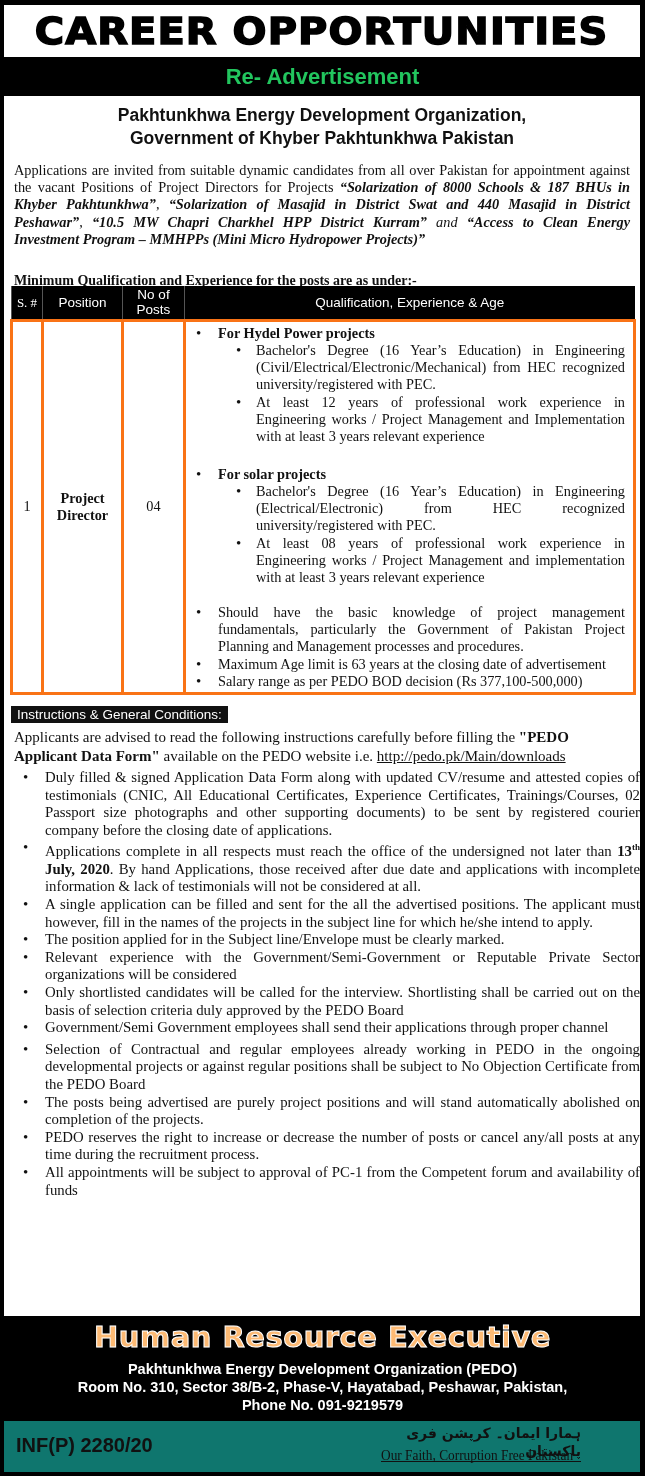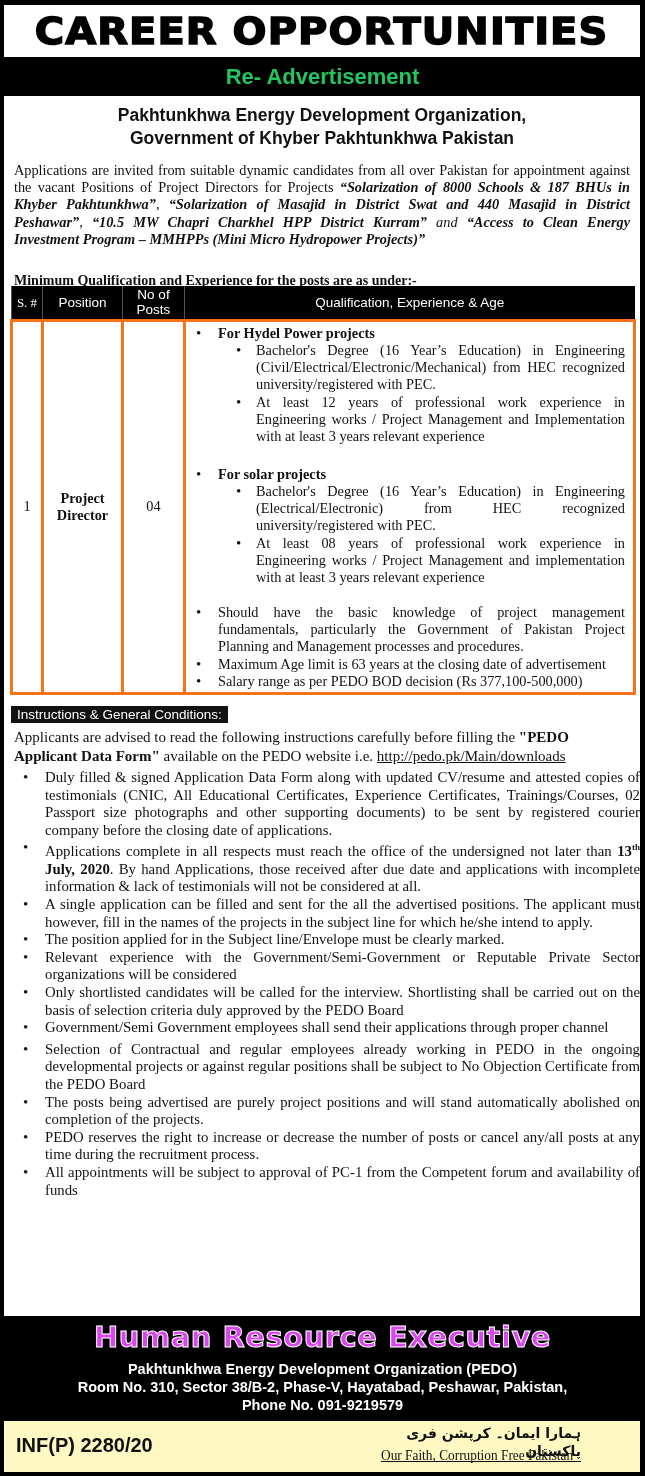--- a/index.html
+++ b/index.html
@@ -72,29 +72,29 @@
     position: absolute; left: 16px; top: 673px; width: 620px; list-style: none;
     font-size: 14.8px; line-height: 17.6px;
   }
   ul.conds li { position: relative; padding-left: 25px; text-align: justify; }
   ul.conds li::before { content: "•"; position: absolute; left: 3px; top: 0; font-size: 15px; }
   ul.conds li.gap { margin-top: 4px; }
 
   .hr-exec {
     position: absolute; left: 0; top: 1316px; width: 645px; height: 42px;
     display: flex; align-items: center; justify-content: center;
-    color: #d946ef; font-family: "DejaVu Sans", sans-serif; font-weight: 900; font-size: 29px;
+    color: #fdba74; font-family: "DejaVu Sans", sans-serif; font-weight: 900; font-size: 29px;
     -webkit-text-stroke: 1px #fff; letter-spacing: 0.5px;
   }
   .addr {
     position: absolute; left: 0; top: 1360px; width: 645px; text-align: center; color: #fff;
     font-family: "Liberation Sans", sans-serif; font-weight: bold; font-size: 14.5px; line-height: 18px;
   }
   .foot-box {
-    position: absolute; left: 4px; top: 1421px; width: 636px; height: 51px; background: #fef9c3;
+    position: absolute; left: 4px; top: 1421px; width: 636px; height: 51px; background: #0f766e;
   }
   .inf {
     position: absolute; left: 12px; top: 13px; font-family: "Liberation Sans", sans-serif;
     font-weight: bold; font-size: 20px; color: #111;
   }
   .slogan-ur {
     position: absolute; left: 377px; top: 3px; width: 200px; text-align: right; direction: rtl;
     font-family: "DejaVu Sans", sans-serif; font-weight: bold; font-size: 14px; line-height: 18px;
     border-bottom: 1.5px solid #111; padding-bottom: 1px;
   }

